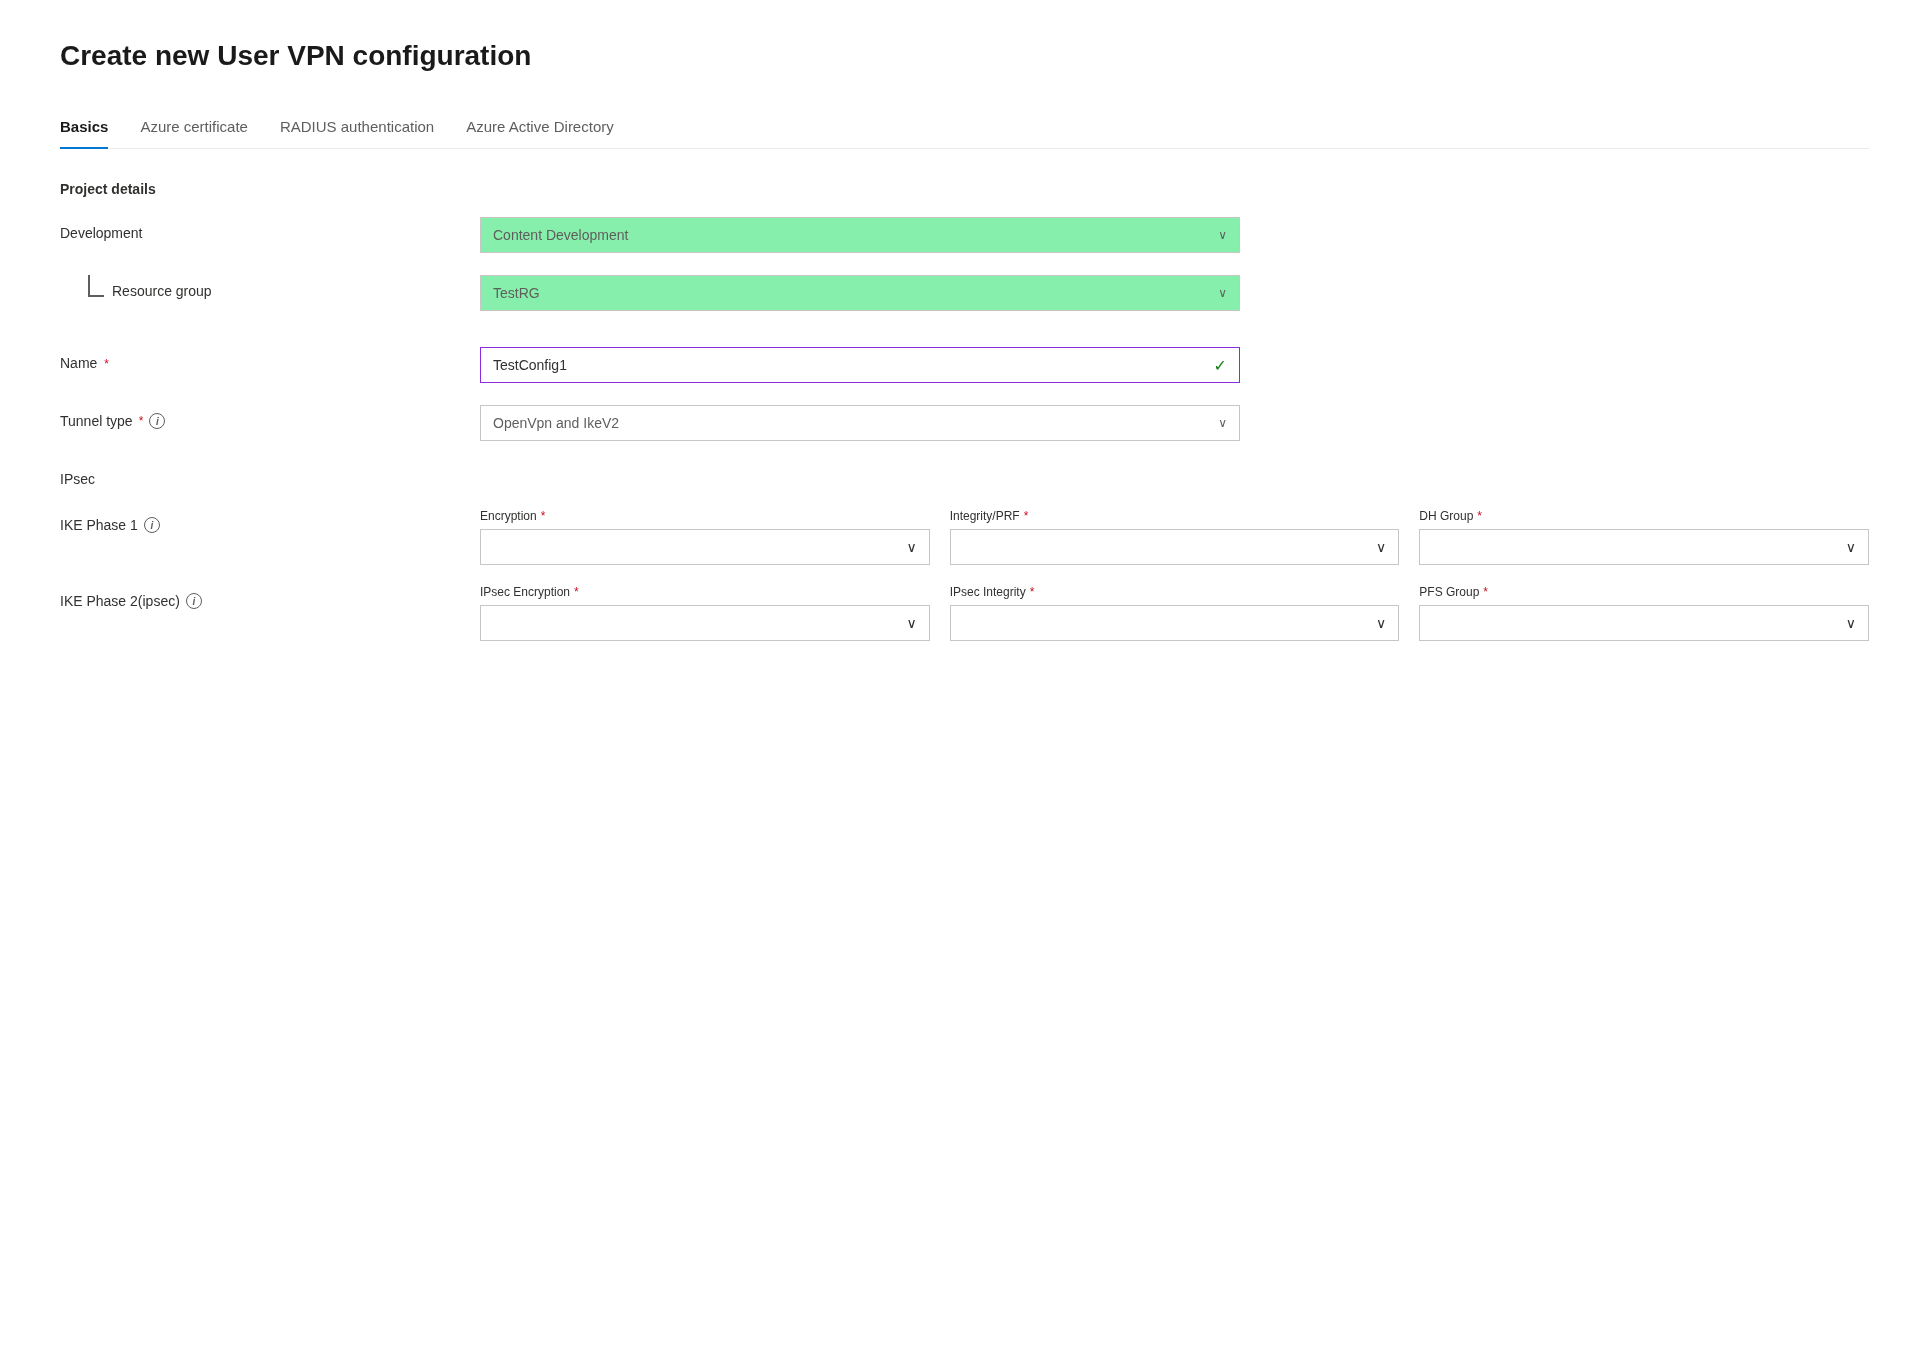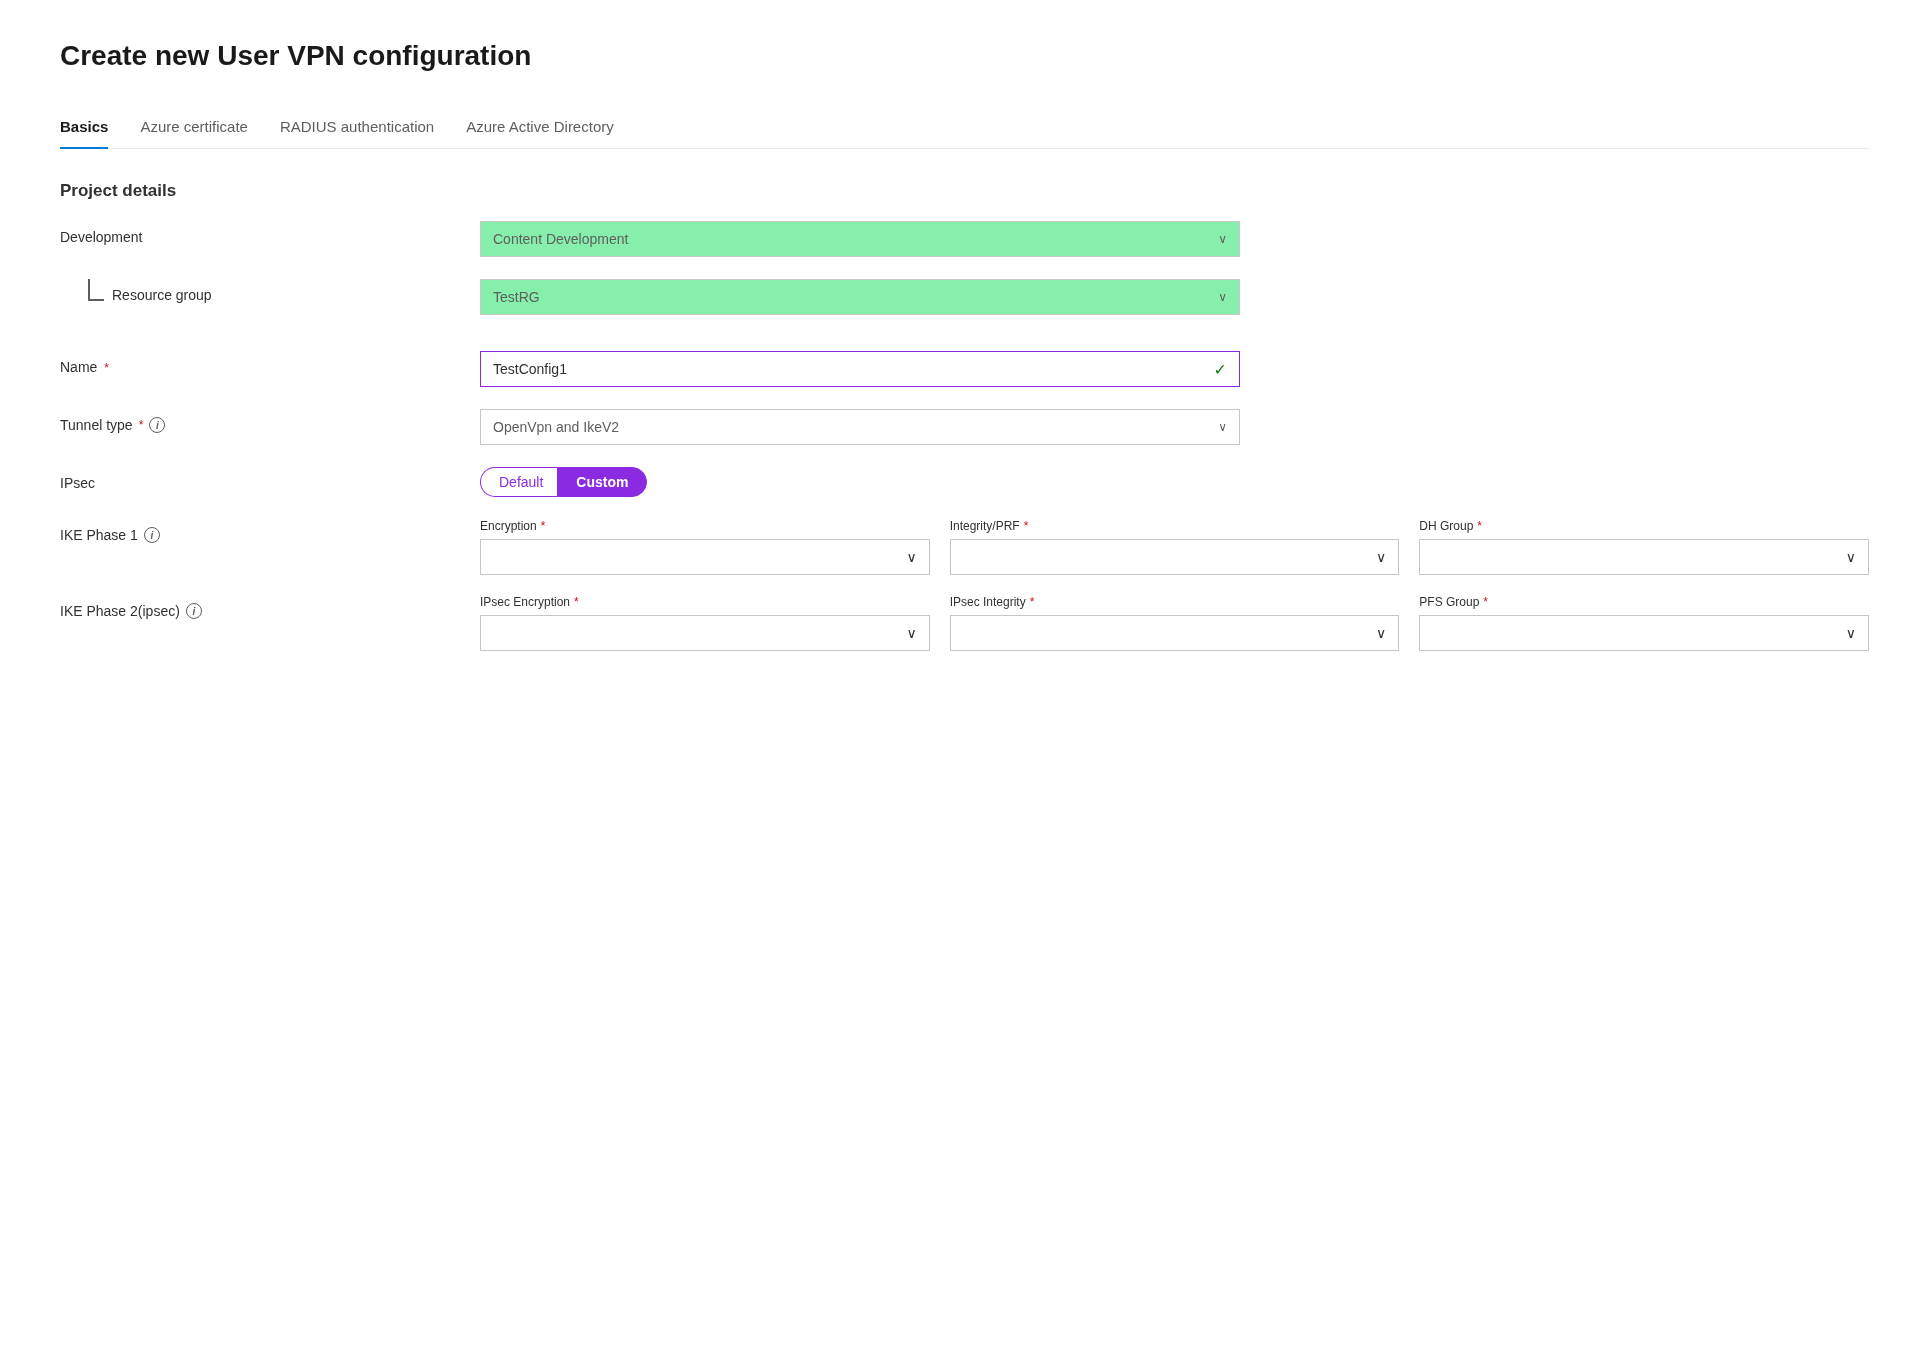--- a/index.html
+++ b/index.html
@@ -42,21 +42,21 @@
       white-space: nowrap;
     }
 
     .tab.active {
       color: #1a1a1a;
       font-weight: 600;
       border-bottom: 2px solid #0078d4;
     }
 
     .section-title {
-      font-size: 17px;
+      font-size: 14px;
       font-weight: 700;
       color: #323130;
       margin-bottom: 20px;
     }
 
     .form-section {
       margin-bottom: 36px;
     }
 
     .form-row {
@@ -299,26 +299,20 @@
     <div class="form-control-col">
       <div class="dropdown" style="background:#ffffff; border-color:#c8c6c4;">
         <span>OpenVpn and IkeV2</span>
         <span class="dropdown-chevron">∨</span>
       </div>
     </div>
   </div>
 
   <div class="form-row">
     <div class="form-label-col">IPsec</div>
-    <div class="form-control-col">
-      <div class="toggle-group">
-        <button class="toggle-btn default-btn">Default</button>
-        <button class="toggle-btn custom-btn">Custom</button>
-      </div>
-    </div>
   </div>
 
   <div class="ike-phase-row">
     <div class="ike-label-col">
       <span>IKE Phase 1</span>
       <span class="info-icon">i</span>
     </div>
     <div class="ike-fields-col">
 
       <div class="ike-field-group">

